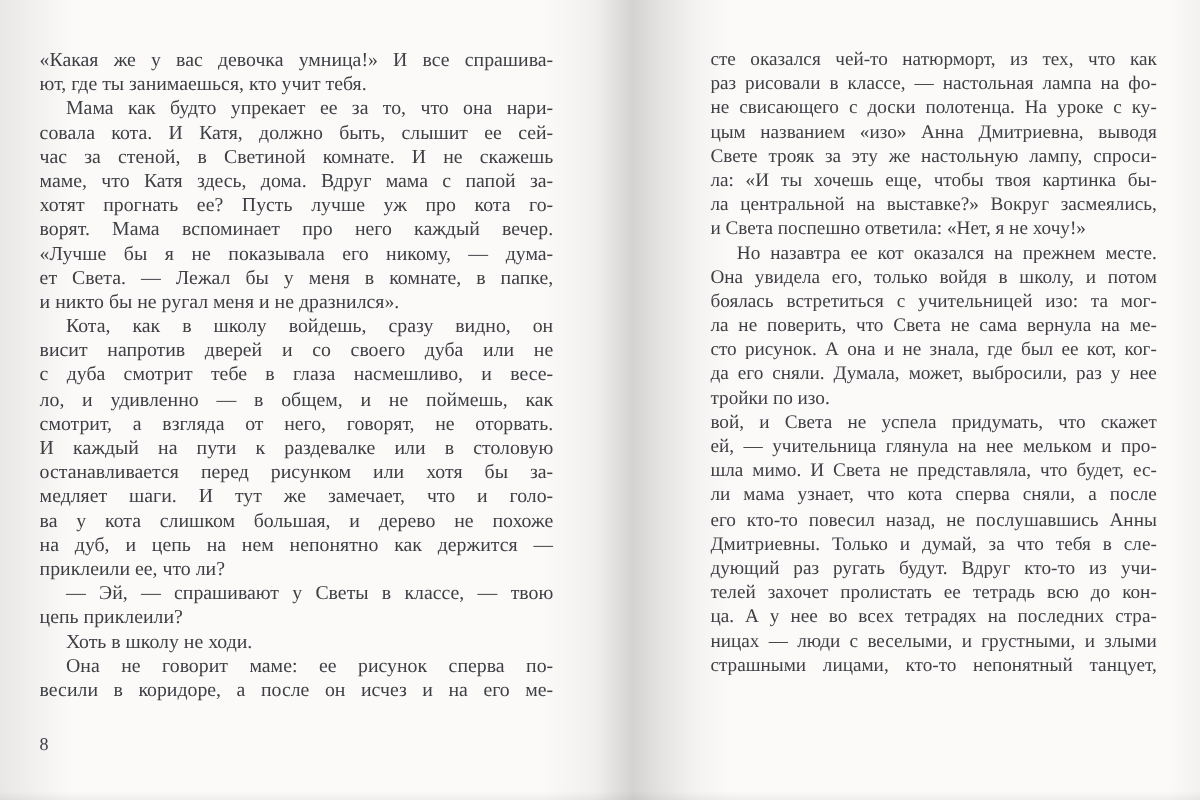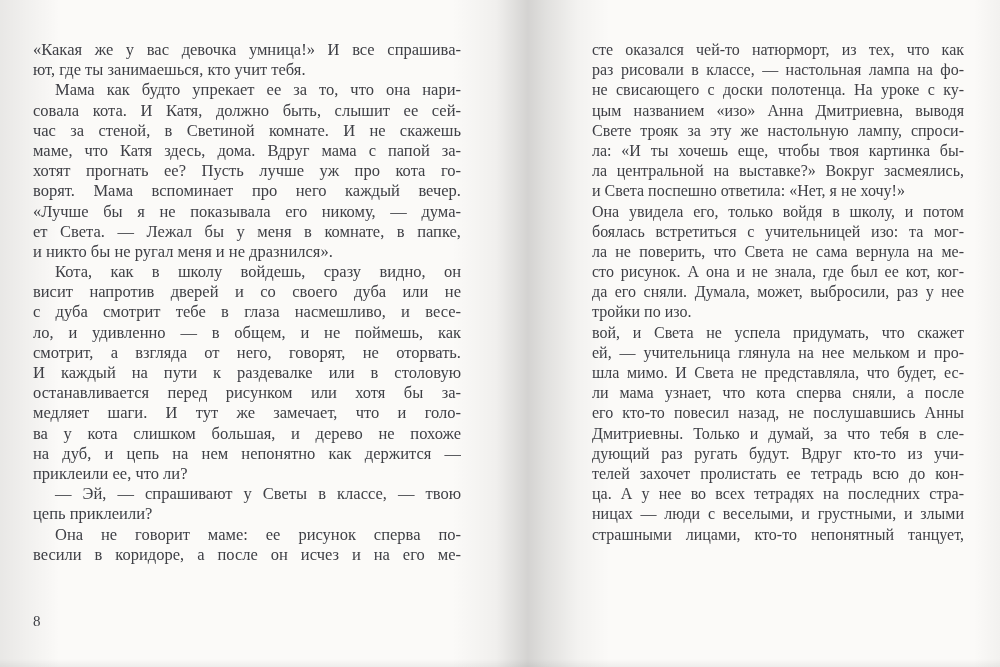--- a/index.html
+++ b/index.html
@@ -109,35 +109,37 @@
       <div class="line">ло, и удивленно — в общем, и не поймешь, как</div>
       <div class="line">смотрит, а взгляда от него, говорят, не оторвать.</div>
       <div class="line">И каждый на пути к раздевалке или в столовую</div>
       <div class="line">останавливается перед рисунком или хотя бы за-</div>
       <div class="line">медляет шаги. И тут же замечает, что и голо-</div>
       <div class="line">ва у кота слишком большая, и дерево не похоже</div>
       <div class="line">на дуб, и цепь на нем непонятно как держится —</div>
       <div class="line para-end">приклеили ее, что ли?</div>
       <div class="line indent">— Эй, — спрашивают у Светы в классе, — твою</div>
       <div class="line para-end">цепь приклеили?</div>
+      <div class="line indent para-end">Хоть в школу не ходи.</div>
       <div class="line indent">Она не говорит маме: ее рисунок сперва по-</div>
       <div class="line">весили в коридоре, а после он исчез и на его ме-</div>
     </div>
 
   <div class="page-number">8</div>
 
   <div class="text-col right">
       <div class="line">сте оказался чей-то натюрморт, из тех, что как</div>
       <div class="line">раз рисовали в классе, — настольная лампа на фо-</div>
       <div class="line">не свисающего с доски полотенца. На уроке с ку-</div>
       <div class="line">цым названием «изо» Анна Дмитриевна, выводя</div>
       <div class="line">Свете трояк за эту же настольную лампу, спроси-</div>
       <div class="line">ла: «И ты хочешь еще, чтобы твоя картинка бы-</div>
       <div class="line">ла центральной на выставке?» Вокруг засмеялись,</div>
       <div class="line para-end">и Света поспешно ответила: «Нет, я не хочу!»</div>
+      <div class="line indent">Но назавтра ее кот оказался на прежнем месте.</div>
       <div class="line">Она увидела его, только войдя в школу, и потом</div>
       <div class="line">боялась встретиться с учительницей изо: та мог-</div>
       <div class="line">ла не поверить, что Света не сама вернула на ме-</div>
       <div class="line">сто рисунок. А она и не знала, где был ее кот, ког-</div>
       <div class="line">да его сняли. Думала, может, выбросили, раз у нее</div>
       <div class="line para-end">тройки по изо.</div>
       <div class="line">вой, и Света не успела придумать, что скажет</div>
       <div class="line">ей, — учительница глянула на нее мельком и про-</div>
       <div class="line">шла мимо. И Света не представляла, что будет, ес-</div>
       <div class="line">ли мама узнает, что кота сперва сняли, а после</div>

